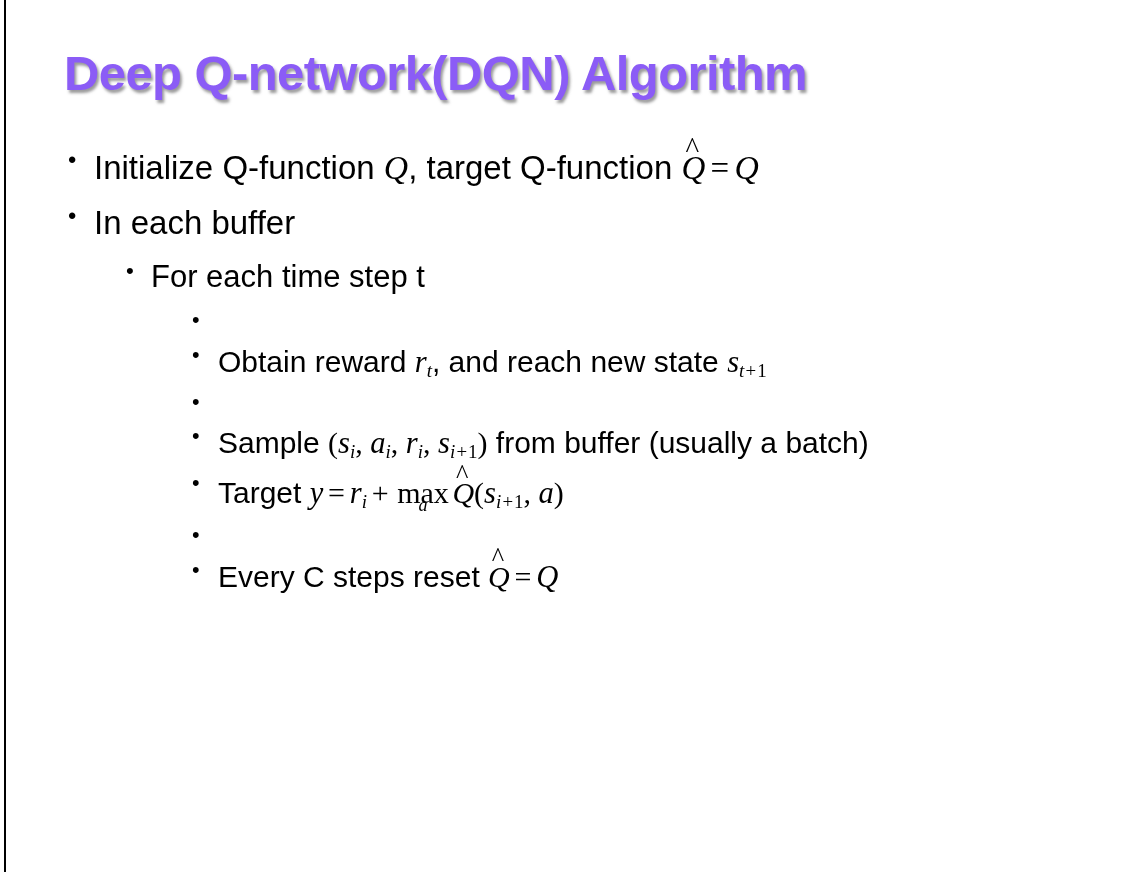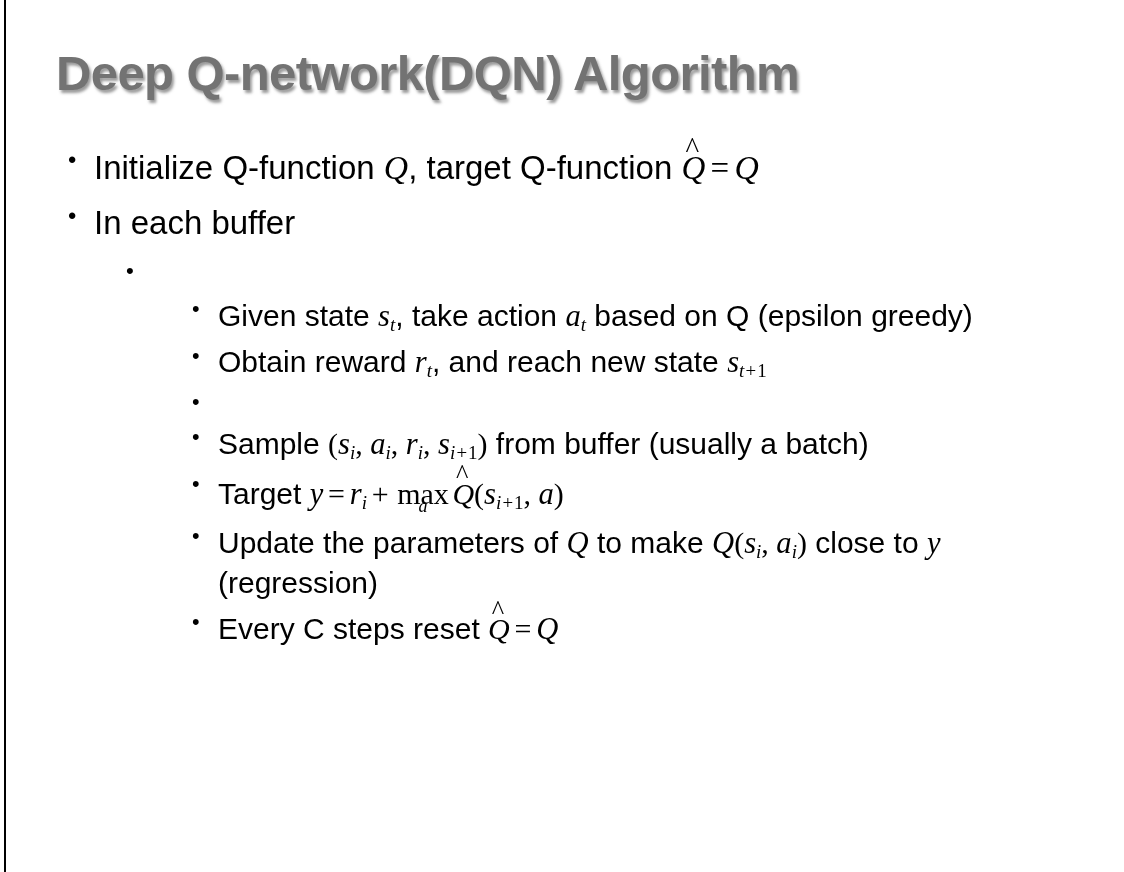--- a/index.html
+++ b/index.html
@@ -28,28 +28,28 @@
     position: absolute;
     left: 4px;
     top: 0;
     width: 2px;
     height: 872px;
     background: #000000;
   }
 
   .slide-title {
     position: absolute;
-    left: 56px;
+    left: 64px;
     top: 46px;
     font-family: "Liberation Sans", sans-serif;
     font-weight: bold;
     font-size: 49px;
     line-height: 1.12;
     letter-spacing: -0.6px;
-    color: #737373;
+    color: #8b5cf6;
     text-shadow: 2px 3px 3px rgba(120,120,120,0.75);
     white-space: nowrap;
   }
 
   .body-list {
     position: absolute;
     left: 0;
     top: 146px;
     width: 1124px;
   }
@@ -185,43 +185,42 @@
       <div class="bullet-row lvl1">
         <span class="bullet-mark">•</span>
         <span class="bullet-text">Initialize Q-function <span class="math">Q</span>, target Q-function <span class="hat"><span class="hat-mark">^</span>Q</span><span class="op">=</span><span class="math">Q</span></span>
       </div>
       <div class="bullet-row lvl1">
         <span class="bullet-mark">•</span>
         <span class="bullet-text">In each buffer</span>
       </div>
       <div class="bullet-row lvl2">
         <span class="bullet-mark">•</span>
-      </div>
-      <div class="bullet-row lvl3">
-        <span class="bullet-mark">•</span>
-        <span class="bullet-text">Given state <span class="math">s<sub>t</sub></span>, take action <span class="math">a<sub>t</sub></span> based on Q (epsilon greedy)</span>
+        <span class="bullet-text">For each time step t</span>
+      </div>
+      <div class="bullet-row lvl3">
+        <span class="bullet-mark">•</span>
       </div>
       <div class="bullet-row lvl3">
         <span class="bullet-mark">•</span>
         <span class="bullet-text">Obtain reward <span class="math">r<sub>t</sub></span>, and reach new state <span class="math">s<sub>t+<span class="num">1</span></sub></span></span>
       </div>
       <div class="bullet-row lvl3">
         <span class="bullet-mark">•</span>
       </div>
       <div class="bullet-row lvl3">
         <span class="bullet-mark">•</span>
         <span class="bullet-text">Sample <span class="paren">(</span><span class="math">s<sub>i</sub></span><span class="paren">, </span><span class="math">a<sub>i</sub></span><span class="paren">, </span><span class="math">r<sub>i</sub></span><span class="paren">, </span><span class="math">s<sub>i+<span class="num">1</span></sub></span><span class="paren">)</span> from buffer (usually a batch)</span>
       </div>
       <div class="bullet-row lvl3">
         <span class="bullet-mark">•</span>
         <span class="bullet-text">Target <span class="math">y</span><span class="op">=</span><span class="math">r<sub>i</sub></span><span class="op">+</span><span class="limit-op"><span class="limit-main">max</span><span class="limit-sub">a</span></span><span class="hat"><span class="hat-mark">^</span>Q</span><span class="paren">(</span><span class="math">s<sub>i+<span class="num">1</span></sub></span><span class="paren">, </span><span class="math">a</span><span class="paren">)</span></span>
       </div>
       <div class="bullet-row lvl3">
         <span class="bullet-mark">•</span>
-        <span class="bullet-text">Update the parameters of <span class="math">Q</span> to make <span class="math">Q</span><span class="paren">(</span><span class="math">s<sub>i</sub></span><span class="paren">, </span><span class="math">a<sub>i</sub></span><span class="paren">)</span> close to <span class="math">y</span> (regression)</span>
       </div>
       <div class="bullet-row lvl3">
         <span class="bullet-mark">•</span>
         <span class="bullet-text">Every C steps reset <span class="hat"><span class="hat-mark">^</span>Q</span><span class="op">=</span><span class="math">Q</span></span>
       </div>
     </div>
 
 </div>
 
 </body></html>

